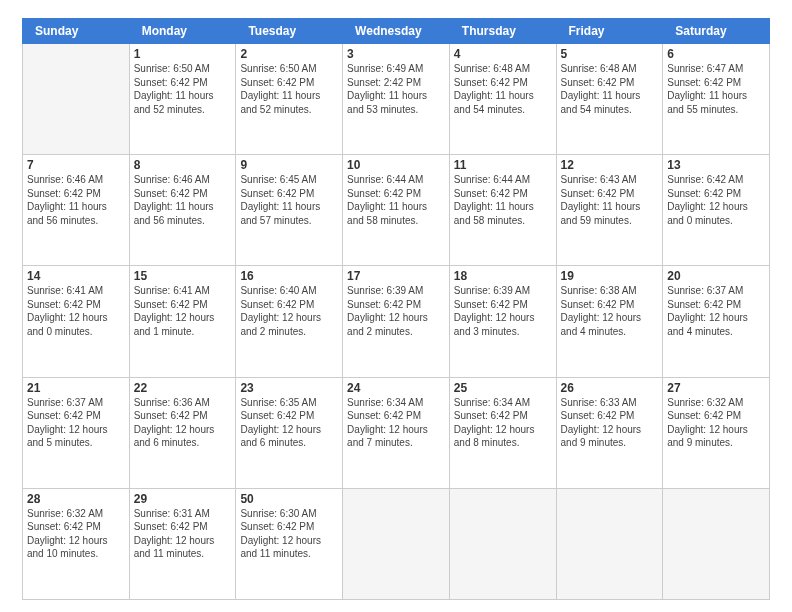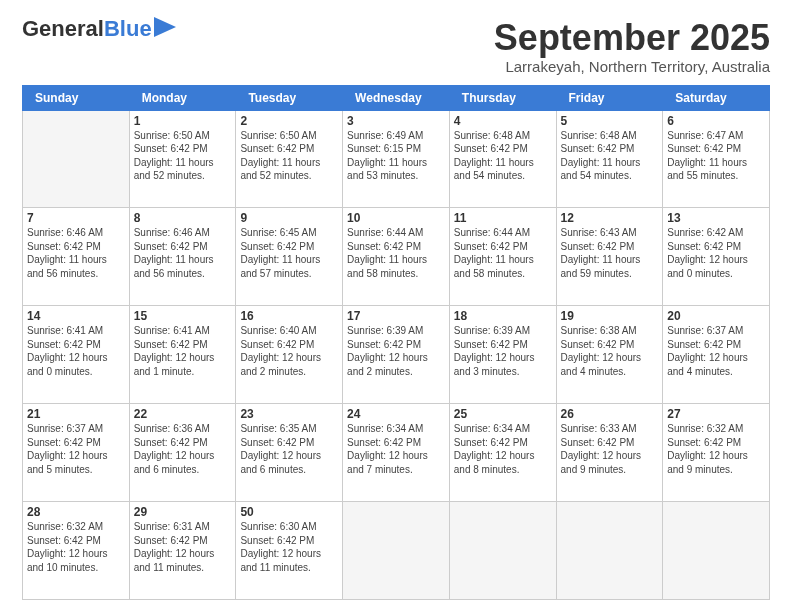--- a/index.html
+++ b/index.html
@@ -82,36 +82,20 @@
     .day-info {
       font-size: 10px;
       color: #444;
       line-height: 1.35;
     }
   </style>
 </head>
 <body>
 
 <div class="page">
-  <div class="header">
-    <div class="logo">
-      <div style="display:flex; align-items:center;">
-        <span class="logo-text">
-          <span>General</span><span class="blue">Blue</span>
-        </span>
-        <svg width="22" height="20" viewBox="0 0 22 20" style="margin-left:2px; margin-top:-4px;">
-          <polygon points="0,0 22,10 0,20" fill="#3a7bd5"></polygon>
-        </svg>
-      </div>
-    </div>
-    <div class="title-section">
-      <div class="month-title">September 2025</div>
-      <div class="subtitle">Larrakeyah, Northern Territory, Australia</div>
-    </div>
-  </div>
 
   <table class="calendar">
     <thead>
       <tr>
         <th>Sunday</th>
         <th>Monday</th>
         <th>Tuesday</th>
         <th>Wednesday</th>
         <th>Thursday</th>
         <th>Friday</th>
@@ -131,21 +115,21 @@
           <td>
             <span class="day-num">2</span>
             <div class="day-info" style="white-space: pre-line;">Sunrise: 6:50 AM
 Sunset: 6:42 PM
 Daylight: 11 hours
 and 52 minutes.</div>
           </td>
           <td>
             <span class="day-num">3</span>
             <div class="day-info" style="white-space: pre-line;">Sunrise: 6:49 AM
-Sunset: 6:15 PM
+Sunset: 2:42 PM
 Daylight: 11 hours
 and 53 minutes.</div>
           </td>
           <td>
             <span class="day-num">4</span>
             <div class="day-info" style="white-space: pre-line;">Sunrise: 6:48 AM
 Sunset: 6:42 PM
 Daylight: 11 hours
 and 54 minutes.</div>
           </td>

